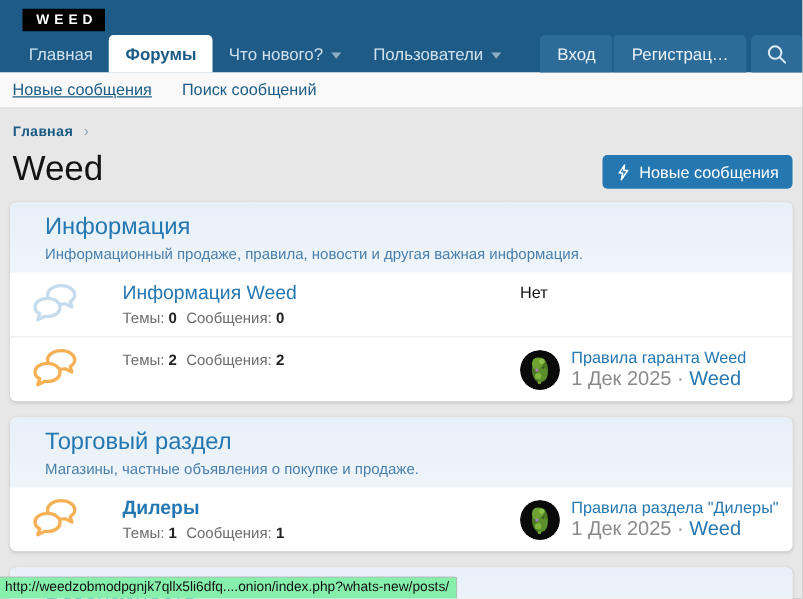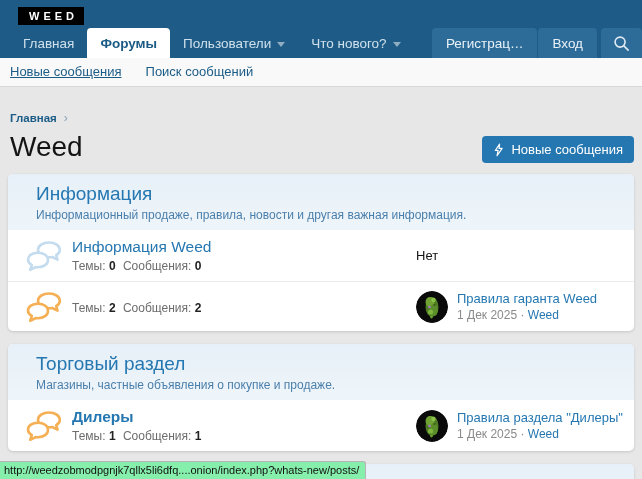--- a/index.html
+++ b/index.html
@@ -25,52 +25,52 @@
   .search-tab{ background:#2d6c99; margin-left:4px; width:41px; display:flex;
                align-items:center; justify-content:center; border-radius:4px 4px 0 0; cursor:pointer; }
 
   
   .subnav{ background:#f9f9f9; border-bottom:1px solid #d8d8d8; padding:6px 10px 7px; display:flex; gap:24px; }
   .subnav a{ color:#1b5c87; font-size:13px; text-decoration:none; cursor:pointer; }
   .subnav a.underlined{ text-decoration:underline; }
 
   
   .content{ padding:12px 8px 0; }
-  .breadcrumb{ font-size:11.5px; font-weight:bold; color:#1b5c87; margin:12px 0 6px 2px; }
+  .breadcrumb{ font-size:11.5px; font-weight:bold; color:#1b5c87; margin:0 0 6px 2px;font-family:Liberation Mono, monospace; }
   .breadcrumb .crumb{ cursor:pointer; }
   .breadcrumb .chev{ color:#8ba5ba; font-weight:normal; margin-left:7px; font-size:12px; }
   .title-row{ display:flex; align-items:flex-end; justify-content:space-between; margin:0 0 11px; }
   .page-title{ font-size:28px; font-weight:400; color:#141414; margin-left:2px; }
   .btn-primary{ display:flex; align-items:center; gap:7px; background:#2577b1; color:#fff;
                 border:none; font-size:13px; padding:6px 11px; border-radius:4px;
                 font-family:inherit; cursor:pointer; }
 
   
   .card{ background:#fff; border-radius:5px; box-shadow:0 1px 3px rgba(0,0,0,.15); margin-bottom:13px; overflow:hidden; }
   .card-head{ background:linear-gradient(#e7f0f8,#eef5fa); padding:9px 28px 8px; }
   .card-title{ color:#2577b1; font-size:19px; font-weight:400; cursor:pointer; }
   .card-desc{ color:#4b7fab; font-size:12px; margin-top:3px; }
-  .node-row{ display:flex; align-items:center; padding:8px 10px; min-height:50px; }
+  .node-row{ display:flex; align-items:flex-start; padding:8px 10px; min-height:50px;gap:26px; }
   .node-row + .node-row{ border-top:1px solid #ebebeb; }
   .node-icon{ width:36px; height:32px; margin:0 10px 0 8px; flex:none; }
   .icon-read{ color:#c4dcee; }
   .icon-unread{ color:#f5b056; }
   .node-main{ flex:1; min-width:0; }
   .node-title{ font-size:15.5px; color:#2577b1; cursor:pointer; }
   .node-title.unread{ font-weight:bold; }
   .node-meta{ font-size:12px; color:#6d6d6d; margin-top:3px; }
   .node-meta b{ color:#222; }
   .node-meta .pair + .pair{ margin-left:4px; }
   .node-last{ width:214px; flex:none; display:flex; align-items:center; gap:9px; padding-left:6px; }
   .empty-text{ font-size:13px; color:#141414; }
   .avatar{ width:32px; height:32px; border-radius:50%; overflow:hidden; flex:none; cursor:pointer; }
   .last-info{ min-width:0; }
   .last-title{ display:block; font-size:13px; color:#2577b1; white-space:nowrap; overflow:hidden;
                text-overflow:ellipsis; cursor:pointer; }
-  .last-date{ font-size:12px; color:#8a8a8a; margin-top:2px; white-space:nowrap; }
+  .last-date{ font-size:16px; color:#8a8a8a; margin-top:2px; white-space:nowrap; }
   .last-date .author{ color:#2577b1; cursor:pointer; }
 
   
   .status-bar{ position:absolute; left:0; bottom:0; background:#86efac; border:1px solid #b5b5b5;
                border-left:none; border-bottom:none; border-radius:0 3px 0 0; padding:2px 6px 3px 4px;
                font-size:11px; color:#111; white-space:nowrap; }
 </style>
 </head>
 <body>
 
@@ -101,33 +101,33 @@
       <span class="logo">WEED</span>
     </div>
     <div class="nav-row">
       <div class="tab">
         <span>Главная</span>
       </div>
       <div class="tab active">
         <span>Форумы</span>
       </div>
       <div class="tab">
+        <span>Что нового?</span>
+        <span class="caret"></span>
+      </div>
+      <div class="tab">
         <span>Пользователи</span>
         <span class="caret"></span>
       </div>
-      <div class="tab">
-        <span>Что нового?</span>
-        <span class="caret"></span>
-      </div>
       <div class="nav-right">
         <div class="visitor-tab">
+          <span>Вход</span>
+        </div>
+        <div class="visitor-tab">
           <span>Регистрац…</span>
-        </div>
-        <div class="visitor-tab">
-          <span>Вход</span>
         </div>
         <div class="search-tab">
           <svg width="17" height="17" viewBox="0 0 18 18">
             <circle cx="7.5" cy="7.5" r="5.3" fill="none" stroke="#dfe9f2" stroke-width="1.7"></circle>
             <line x1="11.5" y1="11.5" x2="16" y2="16" stroke="#dfe9f2" stroke-width="1.7" stroke-linecap="round"></line>
           </svg>
         </div>
       </div>
     </div>
   </div>

